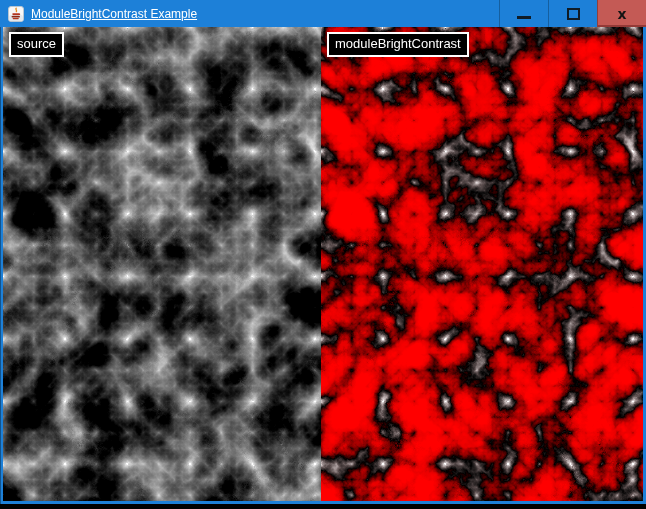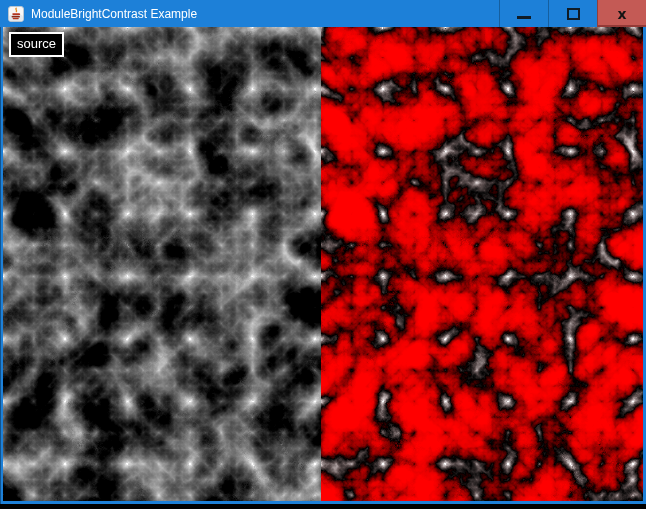--- a/index.html
+++ b/index.html
@@ -36,20 +36,21 @@
     margin-left: 8px;
     flex: 0 0 auto;
   }
   .title {
     color: #ffffff;
     font-size: 12px;
     margin-left: 7px;
     flex: 1 1 auto;
     white-space: nowrap;
     overflow: hidden;
+    text-decoration: underline;
   }
   .controls {
     display: flex;
     height: 27px;
     flex: 0 0 auto;
   }
   .ctl {
     width: 49px;
     height: 27px;
     border: none;
@@ -181,16 +182,17 @@
       <svg class="tex" width="318" height="474" viewBox="0 0 318 474" preserveAspectRatio="none">
         <rect x="0" y="0" width="318" height="474" filter="url(#srcTex)"></rect>
       </svg>
       <span class="img-label">source</span>
     </div>
 
     <div class="panel right">
       <svg class="tex" width="322" height="474" viewBox="0 0 322 474" preserveAspectRatio="none">
         <rect x="0" y="0" width="322" height="474" filter="url(#procTex)"></rect>
       </svg>
+      <span class="img-label">moduleBrightContrast</span>
     </div>
 
   </div>
 </div>
 
 </body></html>

